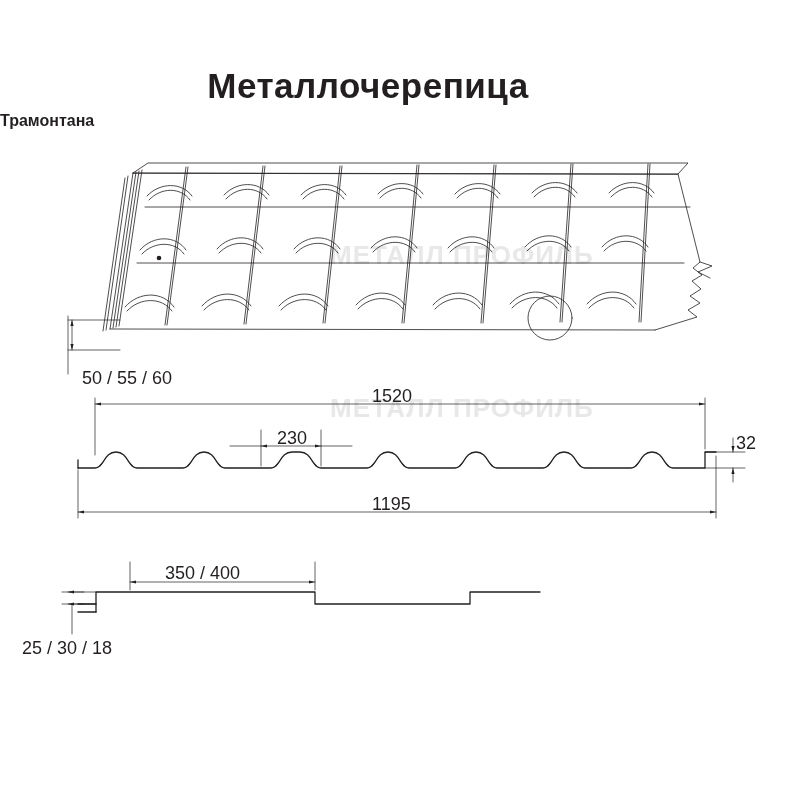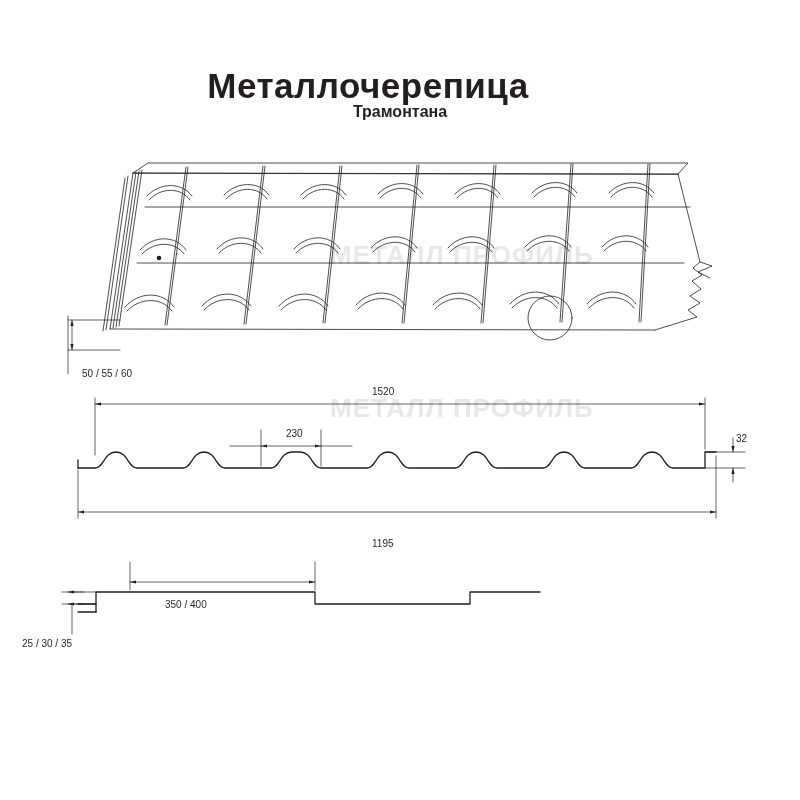--- a/index.html
+++ b/index.html
@@ -29,30 +29,30 @@
     width: 736px;
     text-align: center;
     font-size: 35px;
     font-weight: bold;
     letter-spacing: 0.5px;
     color: #231f20;
   }
   .title-sub {
     position: absolute;
     left: 0;
-    top: 103px;
+    top: 112px;
     width: 800px;
-    text-align: center;
+    text-align: left;
     font-size: 16px;
     font-weight: bold;
     color: #231f20;
   }
   .dim-label {
     position: absolute;
-    font-size: 10px;
+    font-size: 18px;
     color: #231f20;
     white-space: nowrap;
   }
   .wm {
     position: absolute;
     font-size: 26px;
     font-weight: bold;
     color: #e8e8e8;
     white-space: nowrap;
     letter-spacing: 1px;
@@ -274,17 +274,17 @@
       </g>
     </g>
   </g>
 </svg>
 
 <div class="title-main">Металлочерепица</div>
 <div class="title-sub">Трамонтана</div>
 
 <div class="dim-label" style="left:82px; top:368px;">50 / 55 / 60</div>
 <div class="dim-label" style="left:372px; top:386px;">1520</div>
-<div class="dim-label" style="left:286px; top:428px;text-align:center;">230</div>
+<div class="dim-label" style="left:277px; top:428px;text-align:center;">230</div>
 <div class="dim-label" style="left:736px; top:433px;">32</div>
-<div class="dim-label" style="left:372px; top:494px;margin-top:44px;">1195</div>
-<div class="dim-label" style="left:165px; top:563px;margin-top:36px;">350 / 400</div>
-<div class="dim-label" style="left:22px; top:638px;">25 / 30 / 35</div>
+<div class="dim-label" style="left:372px; top:494px;">1195</div>
+<div class="dim-label" style="left:165px; top:563px;">350 / 400</div>
+<div class="dim-label" style="left:22px; top:638px;">25 / 30 / 18</div>
 
 </body></html>

